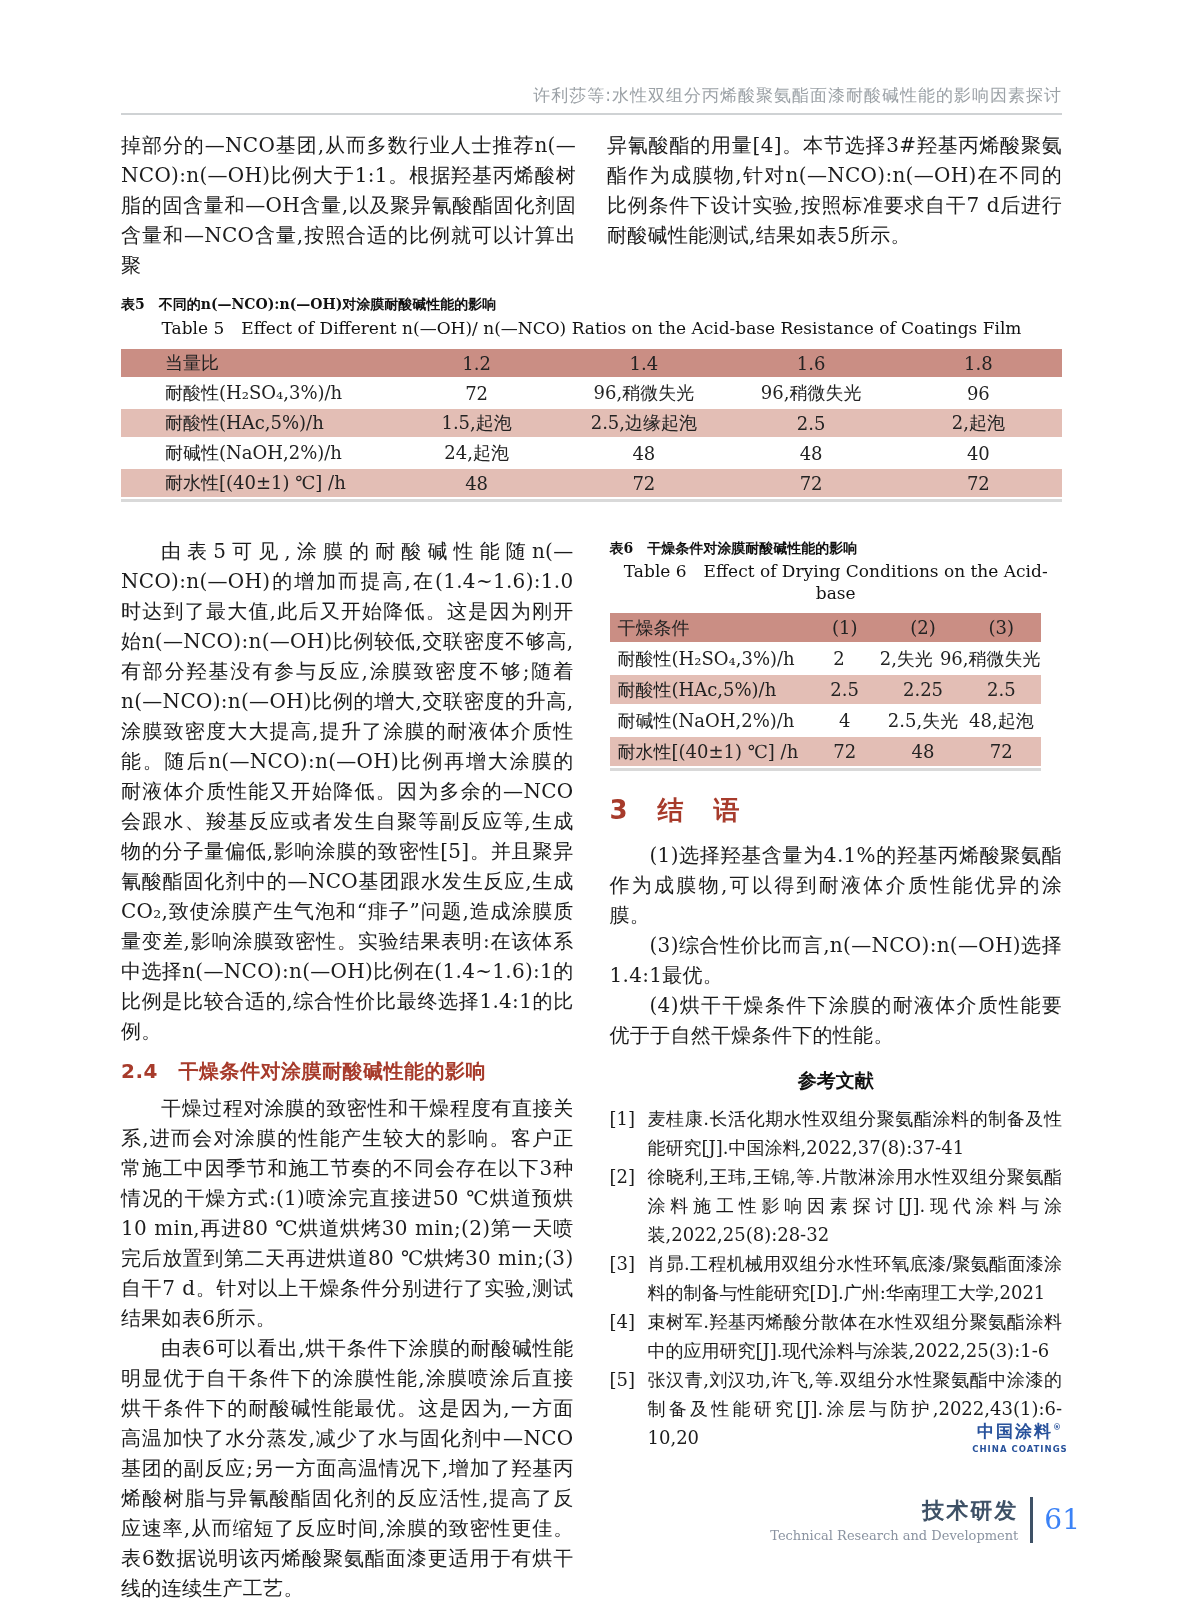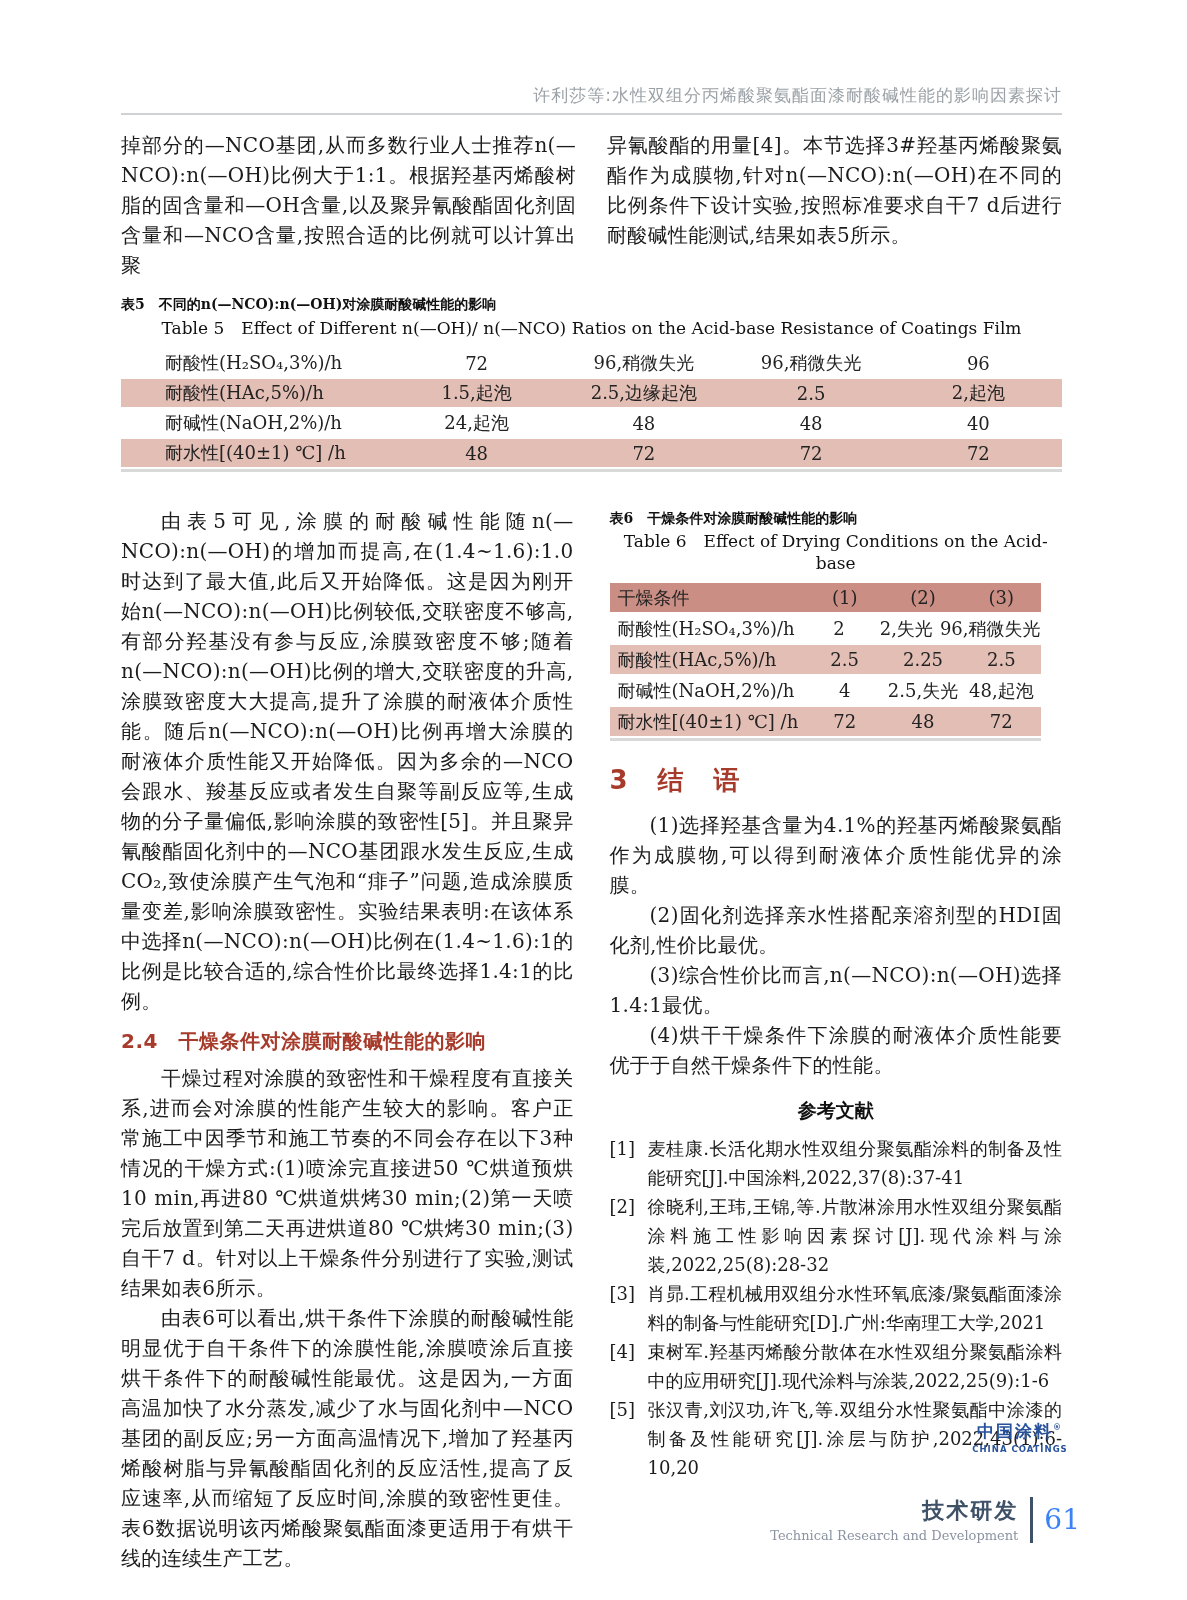--- a/index.html
+++ b/index.html
@@ -82,20 +82,27 @@
       </div>
       <div class="col">
         <p class="para">异氰酸酯的用量[4]。本节选择3#羟基丙烯酸聚氨酯作为成膜物,针对n(—NCO):n(—OH)在不同的比例条件下设计实验,按照标准要求自干7 d后进行耐酸碱性能测试,结果如表5所示。</p>
       </div>
     </div>
 
     <div class="table5-block">
       <div class="tbl-title-cn">表5　不同的n(—NCO):n(—OH)对涂膜耐酸碱性能的影响</div>
       <div class="tbl-title-en">Table 5　Effect of Different n(—OH)/ n(—NCO) Ratios on the Acid-base Resistance of Coatings Film</div>
       <div class="ptable t5">
+          <div class="trow hdr">
+            <div class="tcell">当量比</div>
+            <div class="tcell">1.2</div>
+            <div class="tcell">1.4</div>
+            <div class="tcell">1.6</div>
+            <div class="tcell">1.8</div>
+          </div>
           <div class="trow">
             <div class="tcell">耐酸性(H₂SO₄,3%)/h</div>
             <div class="tcell">72</div>
             <div class="tcell">96,稍微失光</div>
             <div class="tcell">96,稍微失光</div>
             <div class="tcell">96</div>
           </div>
           <div class="trow alt">
             <div class="tcell">耐酸性(HAc,5%)/h</div>
             <div class="tcell">1.5,起泡</div>
@@ -163,42 +170,41 @@
               <div class="tcell">耐水性[(40±1) ℃] /h</div>
               <div class="tcell">72</div>
               <div class="tcell">48</div>
               <div class="tcell">72</div>
             </div>
           </div>
 
         <h3 class="red-heading big">3　结　语</h3>
         <div class="concl">
           <p class="para indent">(1)选择羟基含量为4.1%的羟基丙烯酸聚氨酯作为成膜物,可以得到耐液体介质性能优异的涂膜。</p>
-          <p class="para indent">(2)固化剂选择亲水性搭配亲溶剂型的HDI固化剂,性价比最优。</p>
           <p class="para indent">(3)综合性价比而言,n(—NCO):n(—OH)选择1.4:1最优。</p>
           <p class="para indent">(4)烘干干燥条件下涂膜的耐液体介质性能要优于于自然干燥条件下的性能。</p>
         </div>
 
         <div class="refs-heading">参考文献</div>
         <div>
           <div class="ref-item">
             <span class="ref-num">[1]</span>
             <span class="ref-text">麦桂康.长活化期水性双组分聚氨酯涂料的制备及性能研究[J].中国涂料,2022,37(8):37-41</span>
           </div>
           <div class="ref-item">
             <span class="ref-num">[2]</span>
             <span class="ref-text">徐晓利,王玮,王锦,等.片散淋涂用水性双组分聚氨酯涂料施工性影响因素探讨[J].现代涂料与涂装,2022,25(8):28-32</span>
           </div>
           <div class="ref-item">
             <span class="ref-num">[3]</span>
             <span class="ref-text">肖昴.工程机械用双组分水性环氧底漆/聚氨酯面漆涂料的制备与性能研究[D].广州:华南理工大学,2021</span>
           </div>
           <div class="ref-item">
             <span class="ref-num">[4]</span>
-            <span class="ref-text">束树军.羟基丙烯酸分散体在水性双组分聚氨酯涂料中的应用研究[J].现代涂料与涂装,2022,25(9):1-6</span>
+            <span class="ref-text">束树军.羟基丙烯酸分散体在水性双组分聚氨酯涂料中的应用研究[J].现代涂料与涂装,2022,25(3):1-6</span>
           </div>
           <div class="ref-item">
             <span class="ref-num">[5]</span>
             <span class="ref-text">张汉青,刘汉功,许飞,等.双组分水性聚氨酯中涂漆的制备及性能研究[J].涂层与防护,2022,43(1):6-10,20</span>
           </div>
         </div>
       </div>
     </div>
   </div>
 

